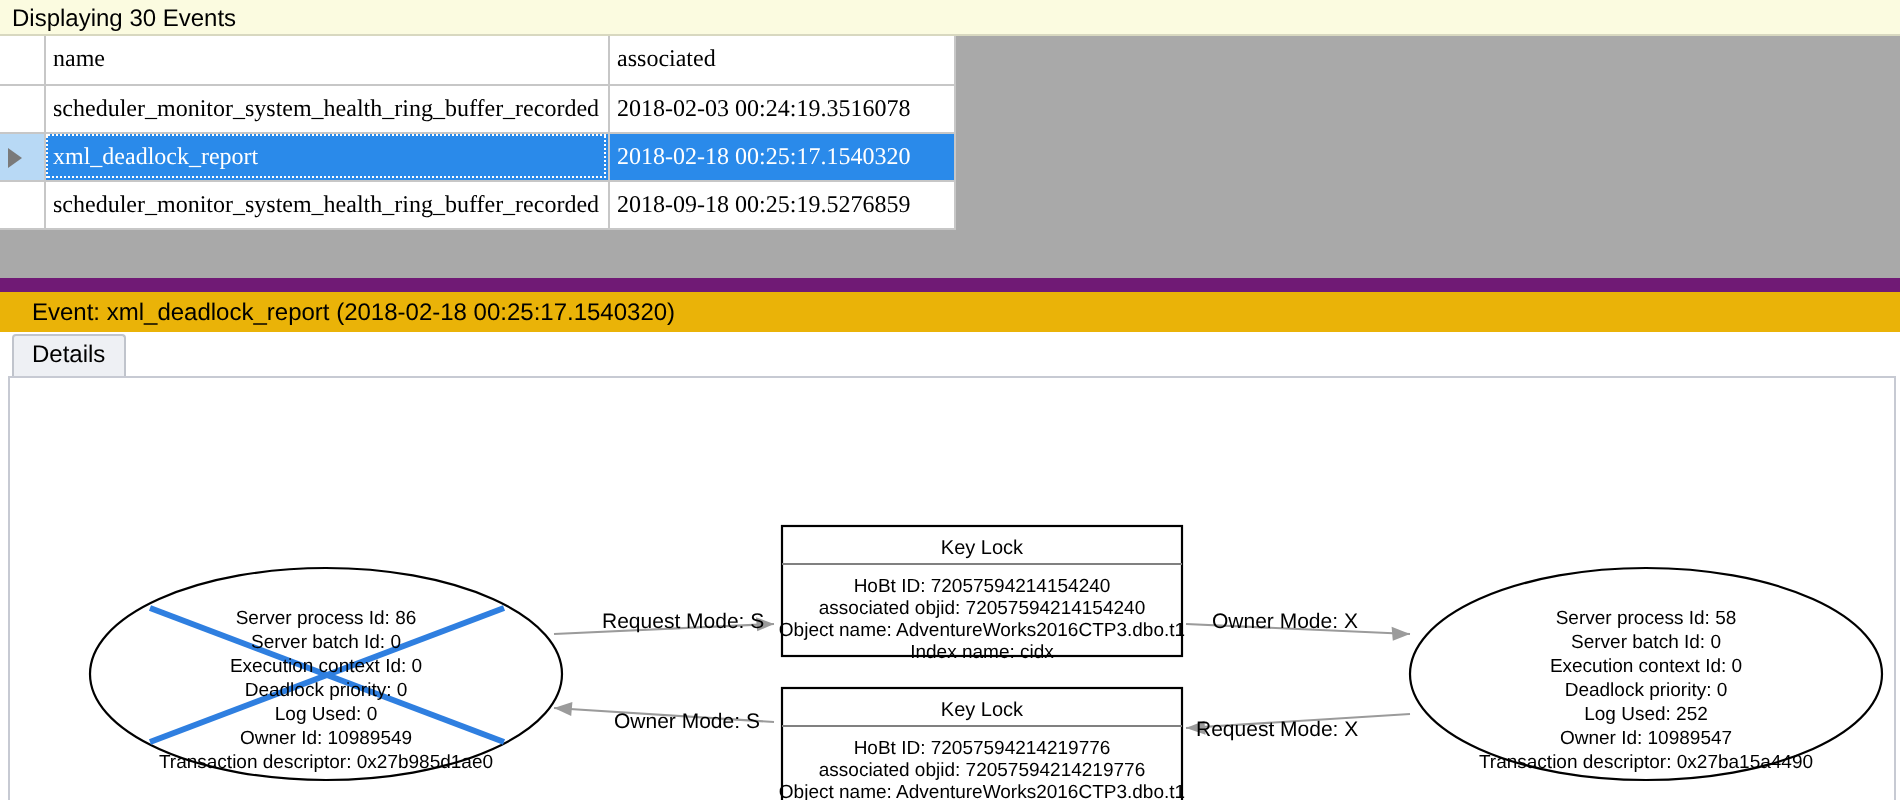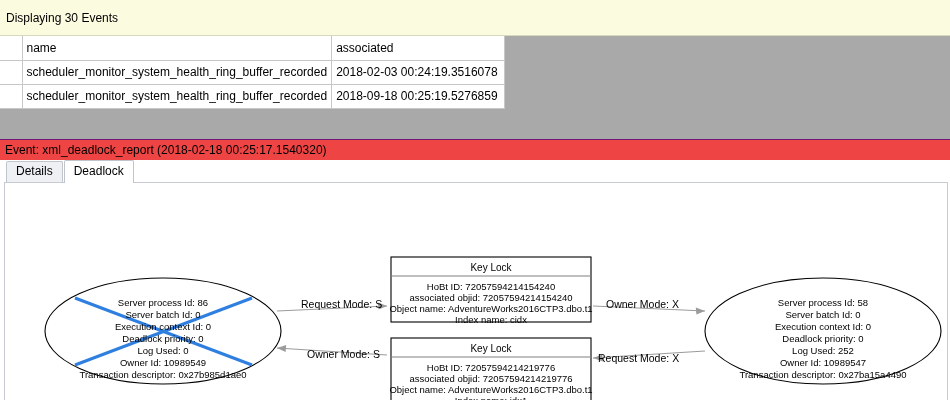--- a/index.html
+++ b/index.html
@@ -12,37 +12,38 @@
     height: 400px;
     font-family: "Liberation Sans", sans-serif;
     font-size: 12px;
     color: #000000;
     overflow: hidden;
     position: relative;
   }
 
   
   .banner {
-    height: 36px;
+    height: 18px;
     background: #fbfbe0;
     border-bottom: 1px solid #d8d8c0;
     display: flex;
     align-items: center;
     padding-left: 6px;
     box-sizing: border-box;
     font-size: 12px;
   }
 
   
   .grid-wrap {
     position: relative;
-    height: 104px;
+    height: 128px;
     background: #a9a9a9;
     box-sizing: border-box;
-    border-bottom: 1px solid #701a75;
+    border-bottom: 7px solid #701a75;
+    font-family: Liberation Serif, serif;
   }
   table.grid {
     border-collapse: collapse;
     table-layout: fixed;
     background: #ffffff;
   }
   table.grid td, table.grid th {
     border-right: 1px solid #c7c7c7;
     border-bottom: 1px solid #c7c7c7;
     padding: 0 4px;
@@ -74,24 +75,24 @@
     border-top: 5px solid transparent;
     border-bottom: 5px solid transparent;
     vertical-align: middle;
   }
 
   
   .event-caption {
     height: 20px;
     display: flex;
     align-items: center;
-    padding-left: 5px;
-    box-sizing: border-box;
-    font-size: 12px;
-    background: #ef4444;
+    padding-left: 16px;
+    box-sizing: border-box;
+    font-size: 12px;
+    background: #eab308;
   }
 
   
   .tabstrip {
     position: relative;
     height: 22px;
     padding-left: 6px;
     box-sizing: border-box;
     display: flex;
     align-items: flex-end;
@@ -168,36 +169,42 @@
         <th class="col-name">name</th>
         <th class="col-ts">associated</th>
       </tr>
     </thead>
     <tbody>
       <tr>
         <td class="col-sel"></td>
         <td class="col-name">scheduler_monitor_system_health_ring_buffer_recorded</td>
         <td class="col-ts">2018-02-03 00:24:19.3516078</td>
       </tr>
+      <tr class="selected">
+        <td class="col-sel">
+          <span class="row-arrow"></span>
+        </td>
+        <td class="col-name">xml_deadlock_report</td>
+        <td class="col-ts">2018-02-18 00:25:17.1540320</td>
+      </tr>
       <tr>
         <td class="col-sel"></td>
         <td class="col-name">scheduler_monitor_system_health_ring_buffer_recorded</td>
         <td class="col-ts">2018-09-18 00:25:19.5276859</td>
       </tr>
     </tbody>
   </table>
 </div>
 
 <div class="event-caption">
   <span>Event: xml_deadlock_report (2018-02-18 00:25:17.1540320)</span>
 </div>
 
 <div class="tabstrip">
   <div class="tab">Details</div>
-  <div class="tab active">Deadlock</div>
 </div>
 
 <div class="canvas">
   <svg width="944" height="237" viewBox="0 0 944 237" xmlns="http://www.w3.org/2000/svg">
 
     <g>
       <path class="edge-line" d="M 272,128 L 382,123"></path>
       <polygon points="382,123 373,119.6 373.6,126.6" fill="#9b9b9b"></polygon>
     </g>
     <g>

